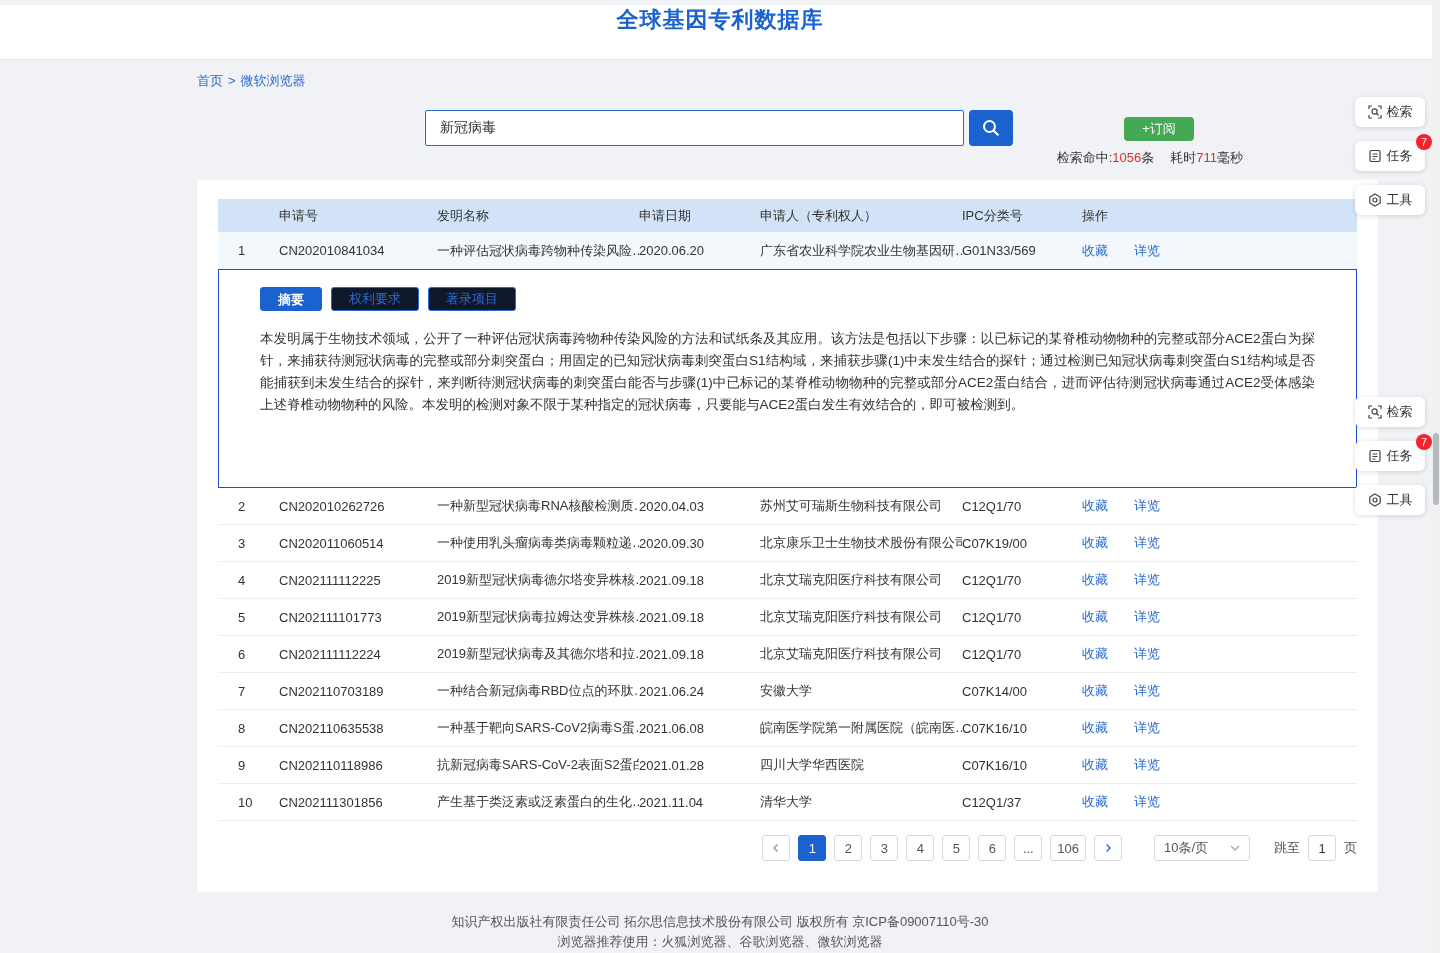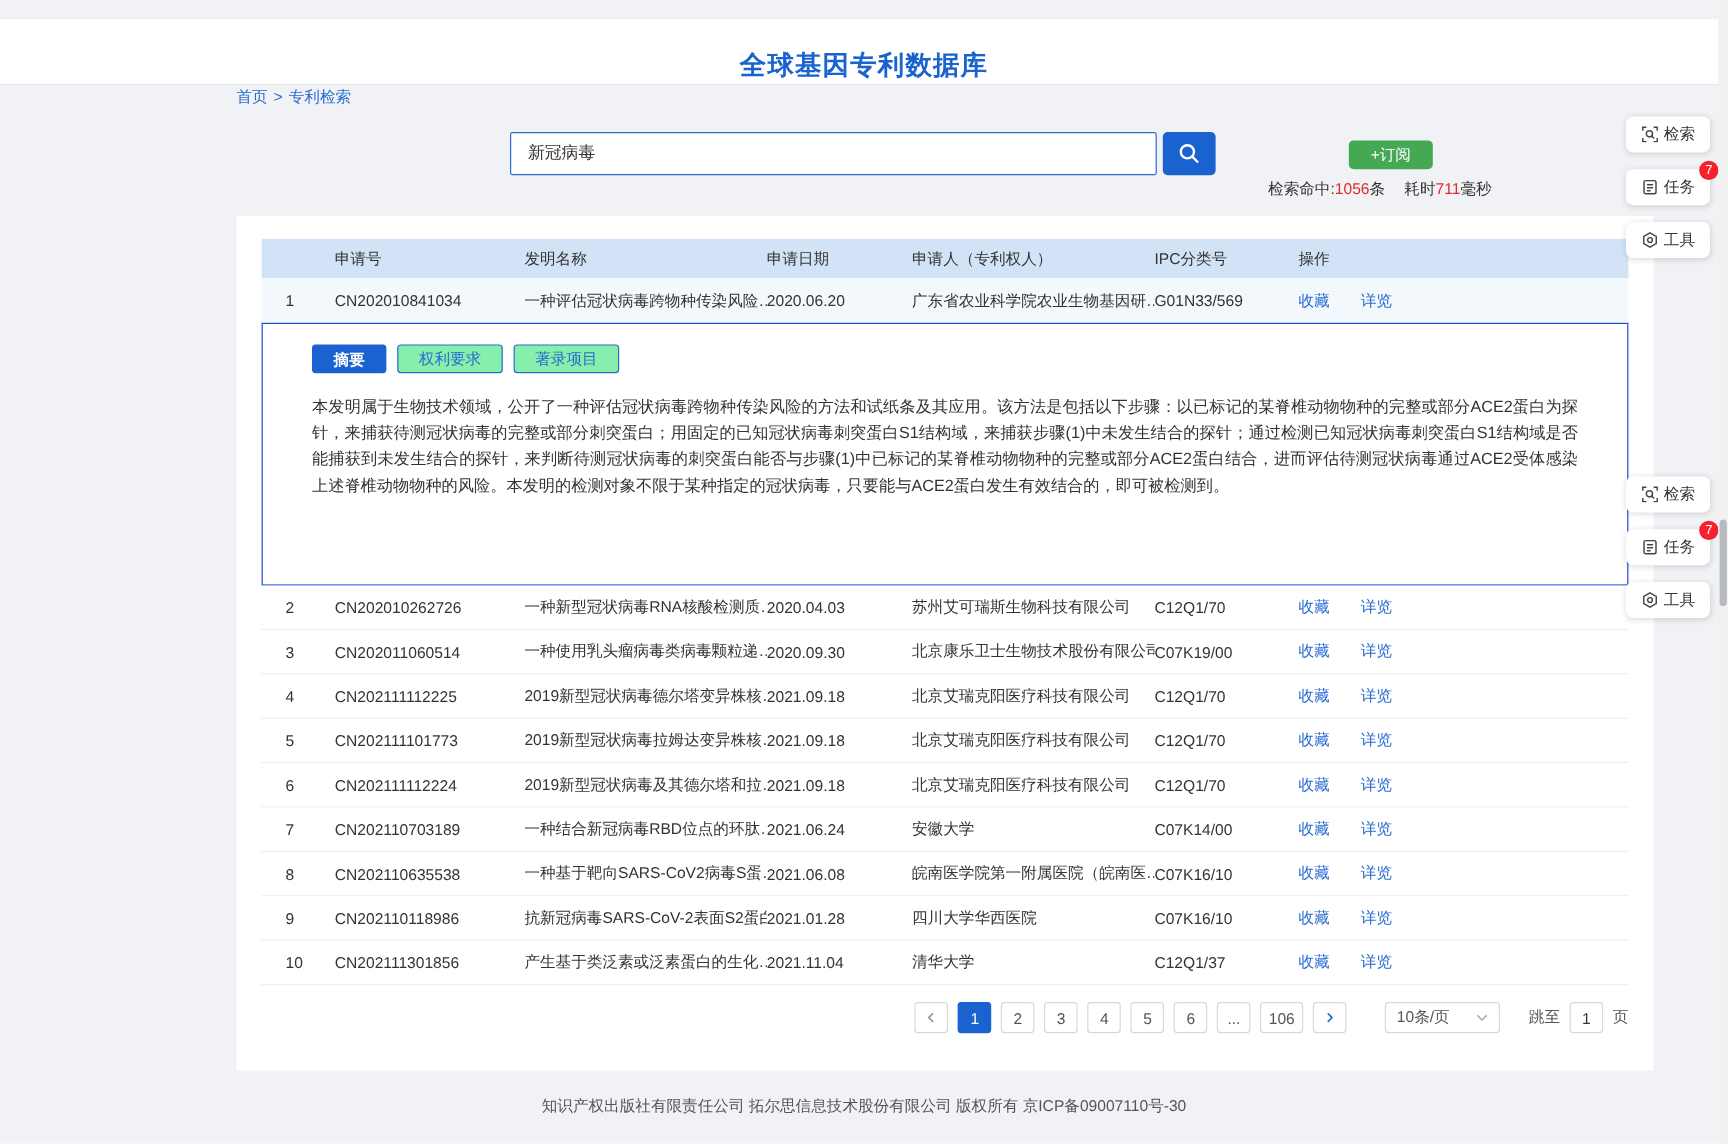--- a/index.html
+++ b/index.html
@@ -1,22 +1,22 @@
 <!DOCTYPE html>
 <html style="--primary: #1a62d0; --link: #2a6bd2; --green: #45a854; --red: #e02b2b; --thead: #d3e3f7; --badge: #f5222d;"><head>
 <meta charset="utf-8">
 <style>
   * { margin:0; padding:0; box-sizing:border-box; }
   html,body { width:1440px; height:953px; }
   body {
     font-family:"Liberation Sans","DejaVu Sans",sans-serif;
     background:#f0f2f5; position:relative; overflow:hidden; color:#333;
   }
-  .topbar { position:absolute; top:16px; left:0; width:1440px; height:55px; background:#fff;
-    border-bottom:1px solid #e7e7e7; display:flex; align-items:flex-end; justify-content:center; }
+  .topbar { position:absolute; top:5px; left:0; width:1440px; height:55px; background:#fff;
+    border-bottom:1px solid #e7e7e7; display:flex; align-items:flex-start; justify-content:center; }
   .app-title { font-size:22px; font-weight:bold; color:var(--primary,#1a5ed0); letter-spacing:1px; }
 
   .breadcrumb { position:absolute; left:197px; top:72px; font-size:13px; color:var(--link,#2a6bd2); }
   .crumb { color:var(--link,#2a6bd2); text-decoration:none; cursor:pointer; }
   .crumb-sep { margin:0 5px; }
 
   .search-input { position:absolute; left:425px; top:110px; width:539px; height:36px;
     border:1px solid var(--link,#2a6bd2); border-radius:2px; padding:0 14px; font-size:14px;
     color:#333; outline:none; background:#fff; font-family:inherit; }
   .search-btn { position:absolute; left:969px; top:110px; width:44px; height:36px;
@@ -39,21 +39,21 @@
   .c.title { width:202px; }
   .c.date { width:121px; }
   .c.applicant { width:202px; }
   .c.ipc { width:120px; }
   .c.ops { width:140px; display:flex; gap:26px; padding-right:0; }
   .oplink { color:var(--link,#2a6bd2); cursor:pointer; text-decoration:none; }
 
   .detail-panel { border:1px solid #1d4ed8; height:219px; padding:17px 41px 0; }
   .tabs { display:flex; gap:9px; }
   .tab { height:24px; line-height:22px; padding:0 17px; border:1px solid var(--link,#2a6bd2); border-radius:3px;
-    color:var(--link,#2a6bd2); font-size:13px; background:#86efac; cursor:pointer; }
+    color:var(--link,#2a6bd2); font-size:13px; background:#0f172a; cursor:pointer; }
   .tab.active { background:var(--primary,#1a62d0); border-color:var(--primary,#1a62d0); color:#fff; font-weight:bold; line-height:24px; }
   .abstract { margin-top:17px; font-size:13.5px; line-height:22px; color:#333; text-align:justify; }
 
   .pagination { display:flex; align-items:center; justify-content:flex-end; margin-top:14px; gap:8px; font-size:13px; color:#555; }
   .pages { display:flex; gap:8px; }
   .page-btn { min-width:28px; height:26px; padding:0 6px; border:1px solid #d9d9d9; border-radius:3px; background:#fff;
     display:flex; align-items:center; justify-content:center; cursor:pointer; color:#555; }
   .page-btn.active { background:var(--primary,#1a62d0); border-color:var(--primary,#1a62d0); color:#fff; }
   .page-size-select { margin-left:24px; width:96px; height:26px; border:1px solid #d9d9d9; border-radius:3px; background:#fff;
     display:flex; align-items:center; justify-content:space-between; padding:0 9px; cursor:pointer; }
@@ -78,21 +78,21 @@
   .scroll-thumb { position:absolute; right:1px; top:433px; width:6px; height:72px; border-radius:3px; background:#b6b9bd; cursor:pointer; }
 </style>
 </head>
 <body>
 
 <header class="topbar">
   <h1 class="app-title">全球基因专利数据库</h1>
 </header>
 
 <nav class="breadcrumb">
-  <a class="crumb">首页</a><span class="crumb-sep">&gt;</span><a class="crumb">专利检索</a>
+  <a class="crumb">首页</a><span class="crumb-sep">&gt;</span><a class="crumb">微软浏览器</a>
 </nav>
 
 <input class="search-input" value="新冠病毒" style="">
 <button class="search-btn">
   <span class="fic">
     <svg width="20" height="20" viewBox="0 0 20 20">
         <circle cx="8.5" cy="8.5" r="5.5" stroke="#fff" stroke-width="2" fill="none"></circle>
         <path d="M12.8 12.8l4 4" stroke="#fff" stroke-width="2" stroke-linecap="round"></path>
       </svg>
   </span>
@@ -293,20 +293,21 @@
     <div class="jump">
       <span>跳至</span>
       <input class="jump-input" value="1" style="">
       <span>页</span>
     </div>
   </div>
 </main>
 
 <footer class="footer">
   <div>知识产权出版社有限责任公司 拓尔思信息技术股份有限公司 版权所有 京ICP备09007110号-30</div>
+  <div>浏览器推荐使用：火狐浏览器、谷歌浏览器、微软浏览器</div>
 </footer>
 
 <aside class="float-group g1">
   <div class="float-btn">
     <span class="fic">
       <svg width="14" height="14" viewBox="0 0 14 14">
           <path d="M1 4V1h3M10 1h3v3M13 10v3h-3M4 13H1v-3" stroke="#444" stroke-width="1.2" fill="none"></path>
           <circle cx="6.5" cy="6.5" r="2.6" stroke="#444" stroke-width="1.2" fill="none"></circle>
           <path d="M8.5 8.5l2 2" stroke="#444" stroke-width="1.2"></path>
         </svg>

